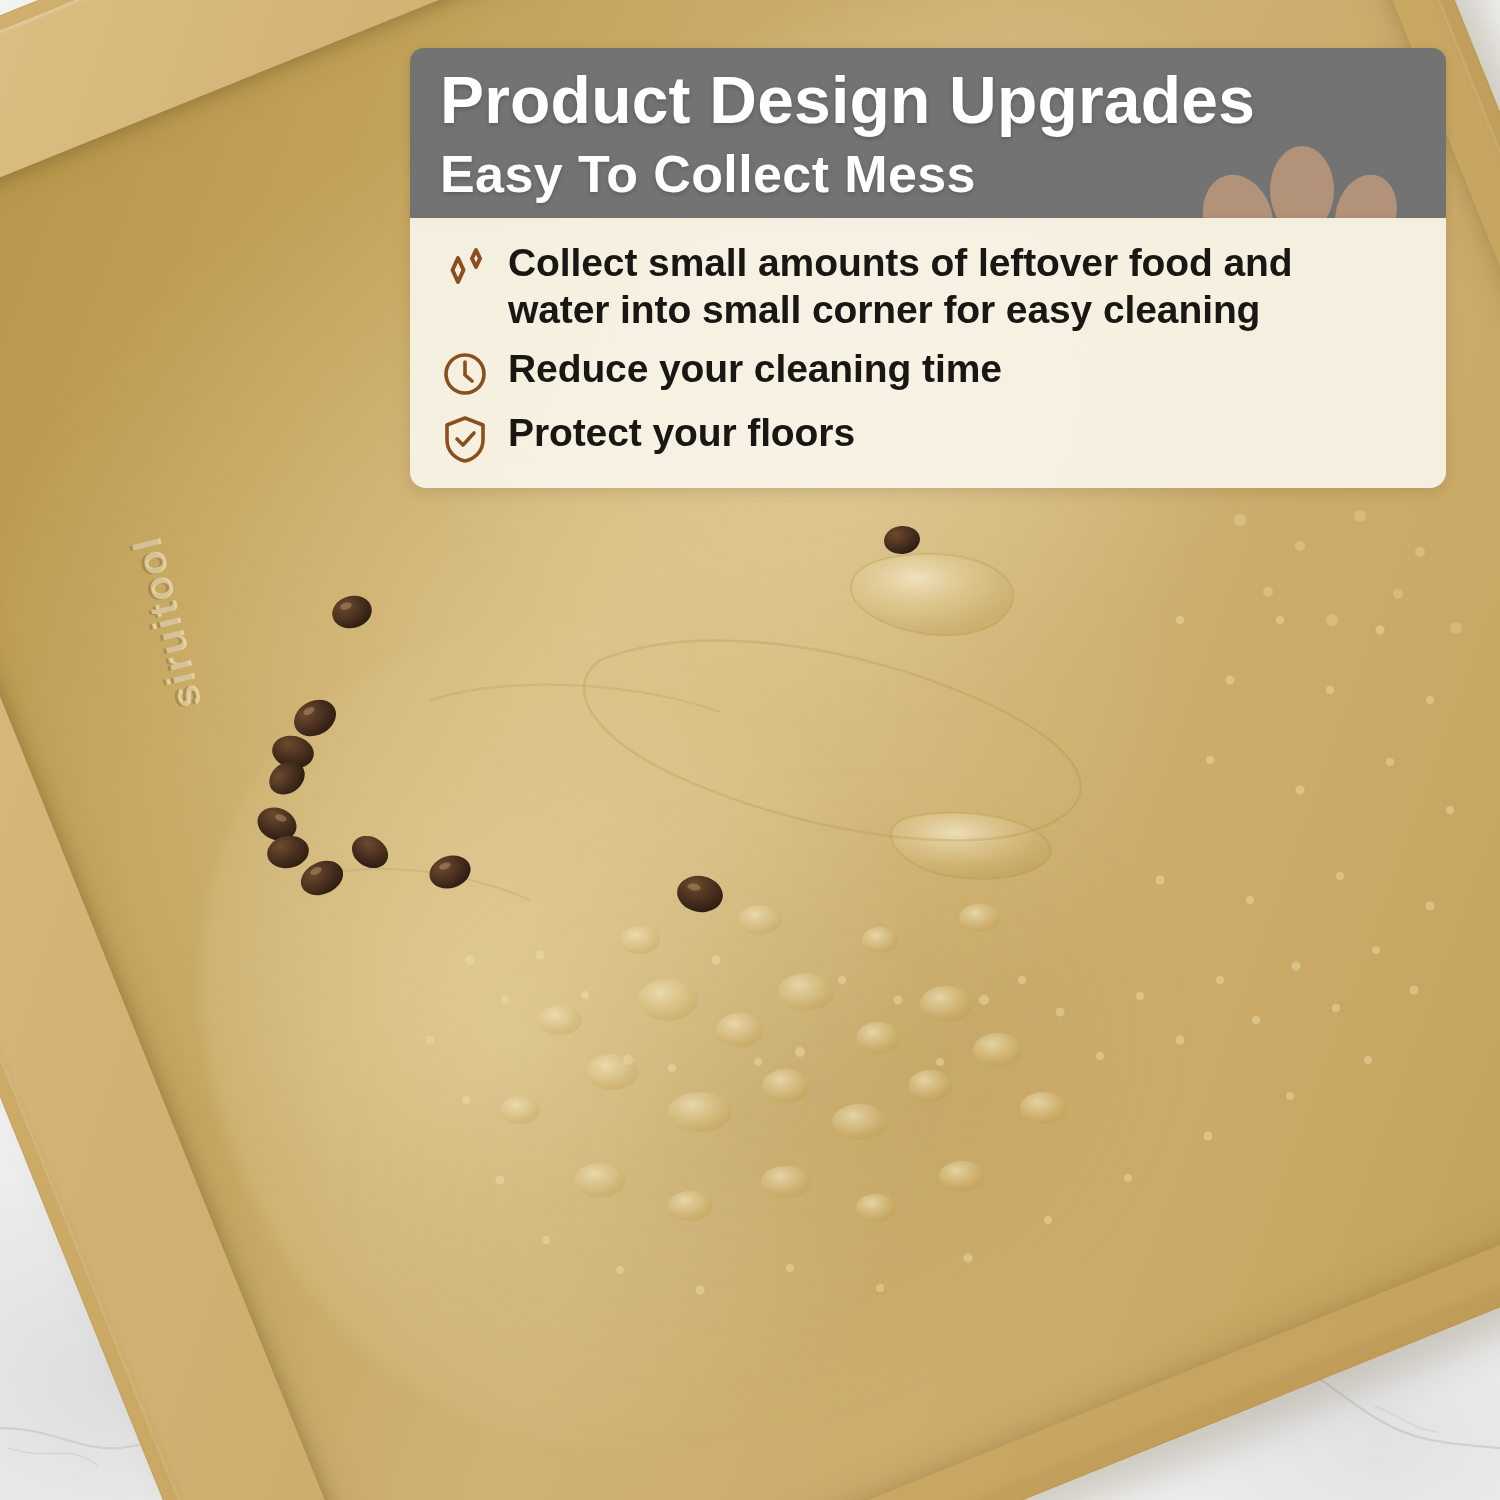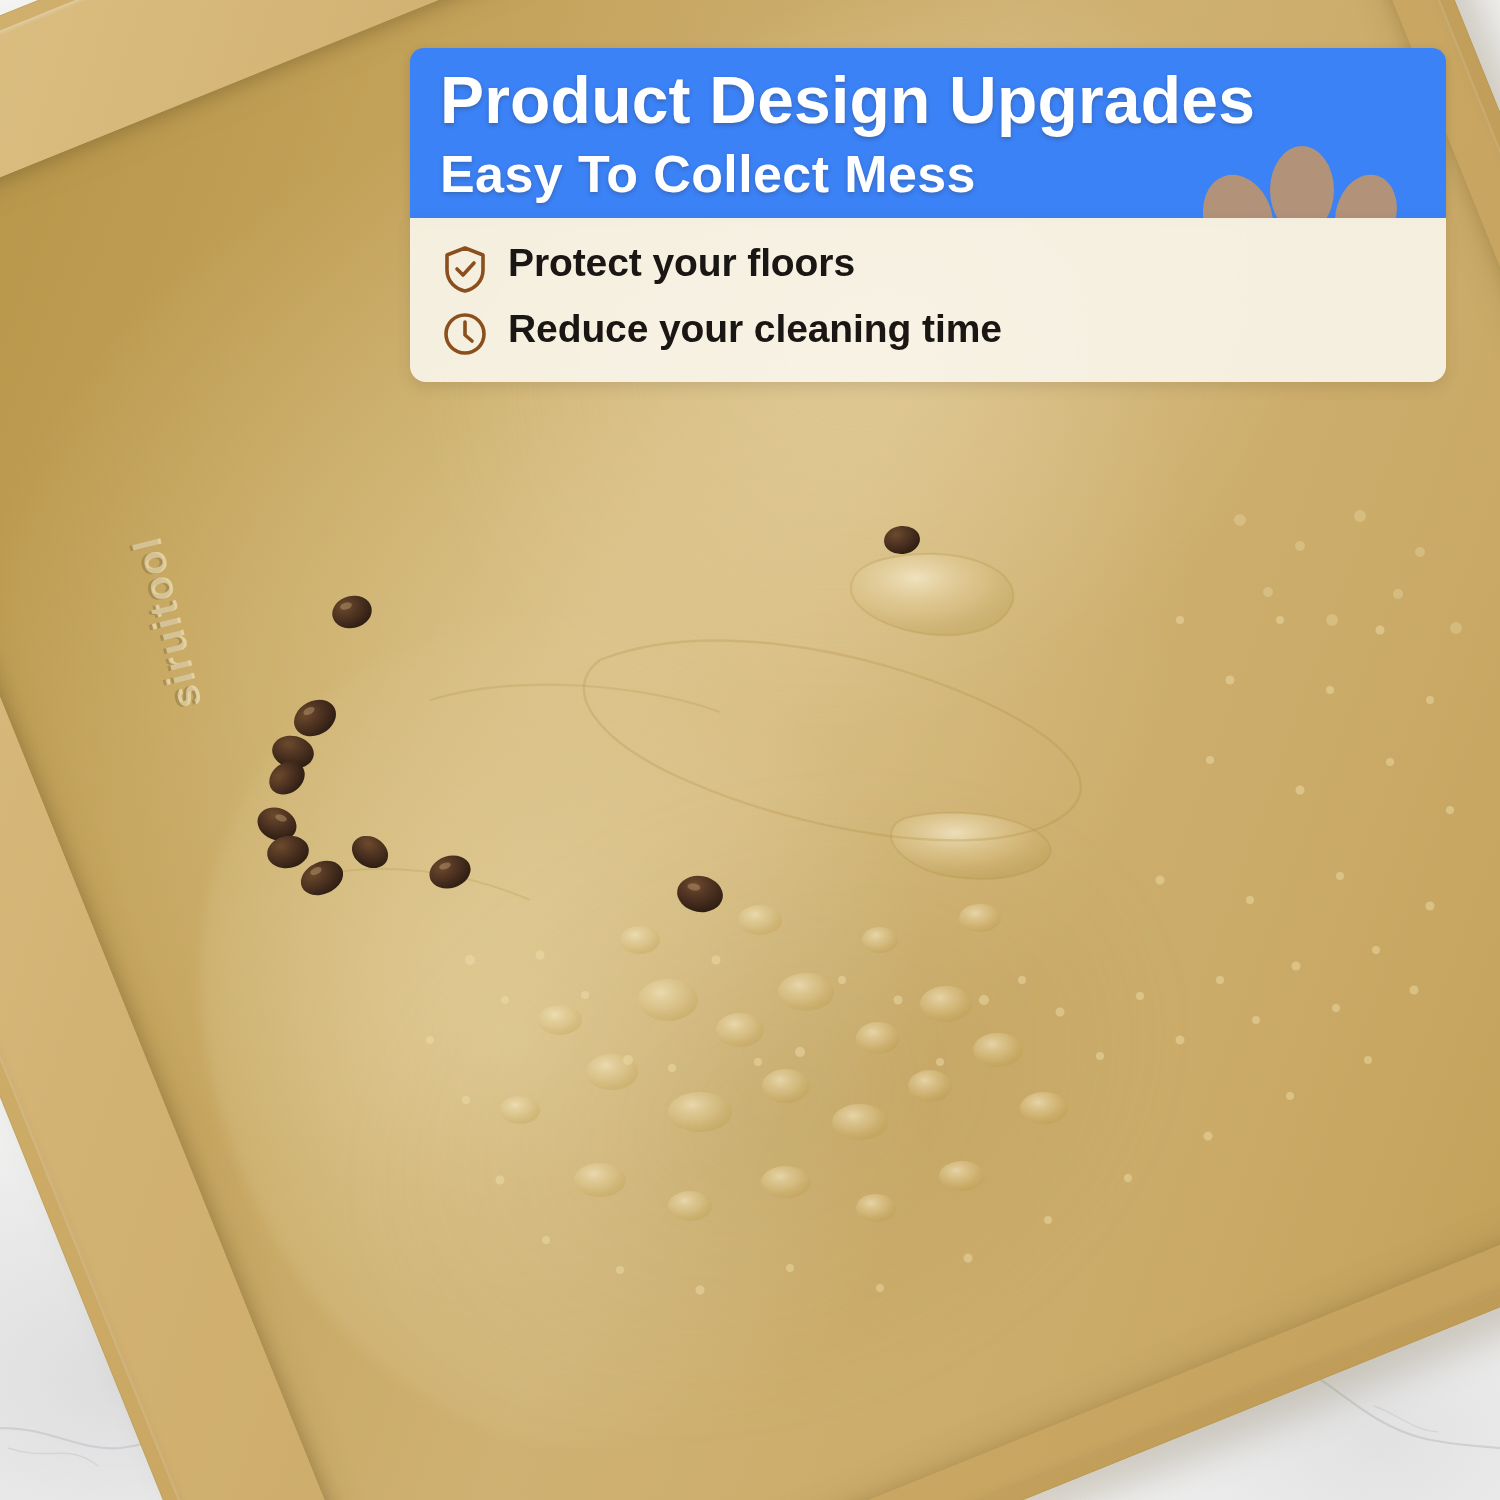--- a/index.html
+++ b/index.html
@@ -103,21 +103,21 @@
 
   
   .panel-group {
     position:absolute;
     left:410px; top:48px;
     width:1036px;
   }
 
   .hdr {
     position:relative;
-    background:#3b82f6;
+    background:#737373;
     border-radius:14px 14px 0 0;
     padding:18px 30px 16px 30px;
     overflow:hidden;
     box-shadow:0 3px 10px rgba(60,44,30,.18);
   }
   .paw { position:absolute; right:26px; top:84px; opacity:1; }
   .paw svg { display:block; }
 
   .hdr-title {
     position:relative; z-index:2;
@@ -370,37 +370,51 @@
             <path d="M112 108 C 164 108 200 146 200 182 C 200 214 166 226 112 226 C 58 226 24 214 24 182 C 24 146 60 108 112 108 Z"></path>
           </g>
         </svg>
       </div>
       <div class="hdr-title">Product Design Upgrades</div>
       <div class="hdr-sub">Easy To Collect Mess</div>
     </div>
 
     <div class="body-panel">
 
+      <div class="bullet">
+        <span class="b-icon">
+          <svg width="52" height="52" viewBox="0 0 52 52">
+            <g fill="none" stroke="#8b4f1e" stroke-width="4" stroke-linejoin="round">
+              <path d="M19 14 L24.5 26 L19 38 L13.5 26 Z"></path>
+              <path d="M37 6 L41 14.5 L37 23 L33 14.5 Z"></path>
+            </g>
+          </svg>
+        </span>
+        <span class="b-text">
+          <span>Collect small amounts of leftover food and</span>
+          <span class="l2">water into small corner for easy cleaning</span>
+        </span>
+      </div>
+
+      <div class="bullet">
+        <span class="b-icon">
+          <svg width="48" height="48" viewBox="0 0 48 48">
+            <circle cx="24" cy="24" r="19" fill="none" stroke="#8b4f1e" stroke-width="3.6"></circle>
+            <path d="M24 12 L24 25 L31 31" fill="none" stroke="#8b4f1e" stroke-width="3.6" stroke-linecap="round" stroke-linejoin="round"></path>
+          </svg>
+        </span>
+        <span class="b-text">Reduce your cleaning time</span>
+      </div>
 
       <div class="bullet">
         <span class="b-icon">
           <svg width="46" height="50" viewBox="0 0 46 50">
             <path d="M23 4 L41 11 L41 26 C 41 38 32 45 23 47 C 14 45 5 38 5 26 L5 11 Z" fill="none" stroke="#8b4f1e" stroke-width="3.6" stroke-linejoin="round"></path>
             <path d="M15 25 L21 31 L32 19" fill="none" stroke="#8b4f1e" stroke-width="3.6" stroke-linecap="round" stroke-linejoin="round"></path>
           </svg>
         </span>
         <span class="b-text">Protect your floors</span>
       </div>
 
-      <div class="bullet">
-        <span class="b-icon">
-          <svg width="48" height="48" viewBox="0 0 48 48">
-            <circle cx="24" cy="24" r="19" fill="none" stroke="#8b4f1e" stroke-width="3.6"></circle>
-            <path d="M24 12 L24 25 L31 31" fill="none" stroke="#8b4f1e" stroke-width="3.6" stroke-linecap="round" stroke-linejoin="round"></path>
-          </svg>
-        </span>
-        <span class="b-text">Reduce your cleaning time</span>
-      </div>
-
     </div>
   </div>
 
 </div>
 
 </body></html>

